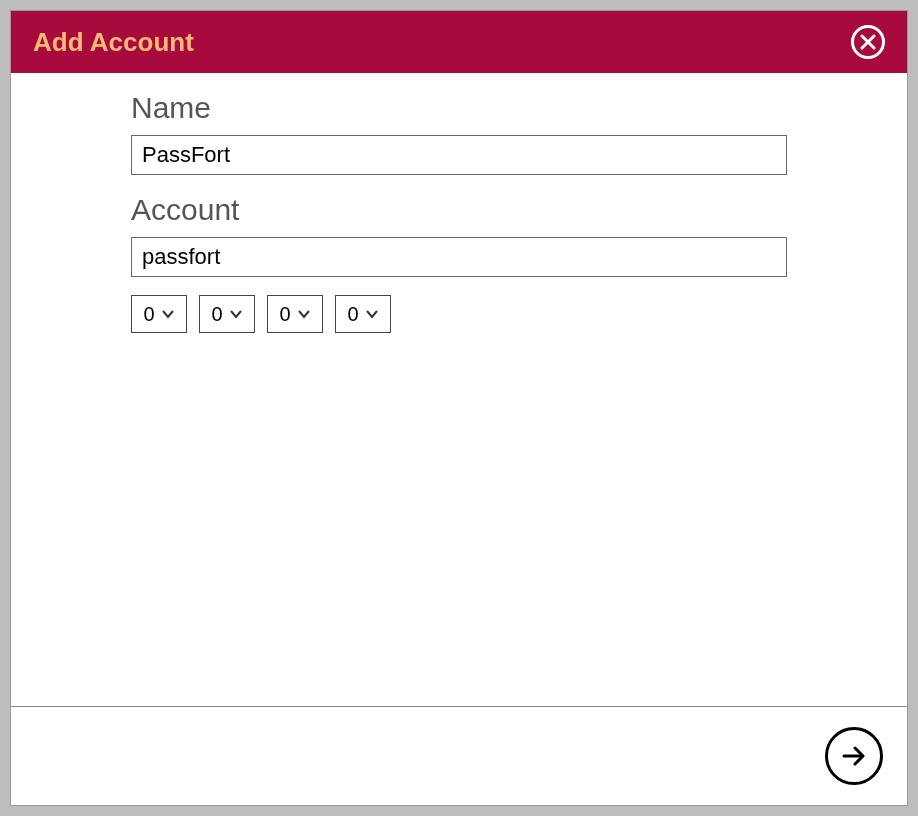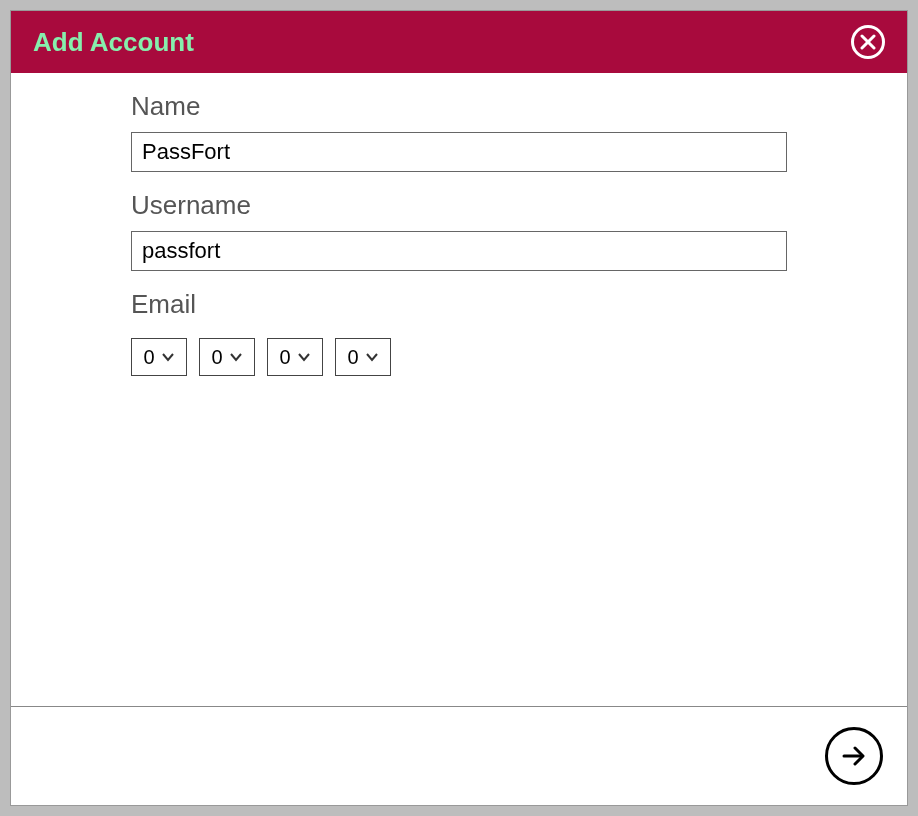--- a/index.html
+++ b/index.html
@@ -17,21 +17,21 @@
   .dialog {
     background: #ffffff;
     width: 100%;
     height: 100%;
     display: flex;
     flex-direction: column;
     border: 1px solid #999;
   }
   .dialog-header {
     background: #a80a3d;
-    color: #86efac;
+    color: #fdba74;
     padding: 14px 22px;
     display: flex;
     align-items: center;
     justify-content: space-between;
   }
   .dialog-title {
     font-size: 26px;
     font-weight: bold;
   }
   .close-btn {
@@ -54,21 +54,21 @@
     padding: 18px 120px 20px 120px;
     background: #ffffff;
     overflow: auto;
   }
   .field-group {
     margin-bottom: 18px;
   }
   .field-label {
     display: block;
     color: #555555;
-    font-size: 26px;
+    font-size: 30px;
     margin-bottom: 10px;
   }
   .text-input {
     width: 730px;
     max-width: 100%;
     padding: 6px 10px;
     font-size: 22px;
     font-family: Verdana, Geneva, sans-serif;
     border: 1px solid #666666;
     background: #ffffff;
@@ -139,26 +139,25 @@
   </div>
 
   <div class="dialog-body">
 
     <div class="field-group">
       <label class="field-label">Name</label>
       <input type="text" class="text-input" value="PassFort" style="">
     </div>
 
     <div class="field-group">
-      <label class="field-label">Username</label>
+      <label class="field-label">Account</label>
       <input type="text" class="text-input" value="passfort" style="">
     </div>
 
     <div class="field-group">
-      <label class="field-label">Email</label>
     </div>
 
     <div class="field-group">
       <div class="pin-row">
         <div class="pin-select">
           <span class="pin-value">0</span>
           <svg class="chevron" viewBox="0 0 14 14">
             <polyline points="2,4 7,10 12,4" fill="none" stroke="#333" stroke-width="2"></polyline>
           </svg>
         </div>

